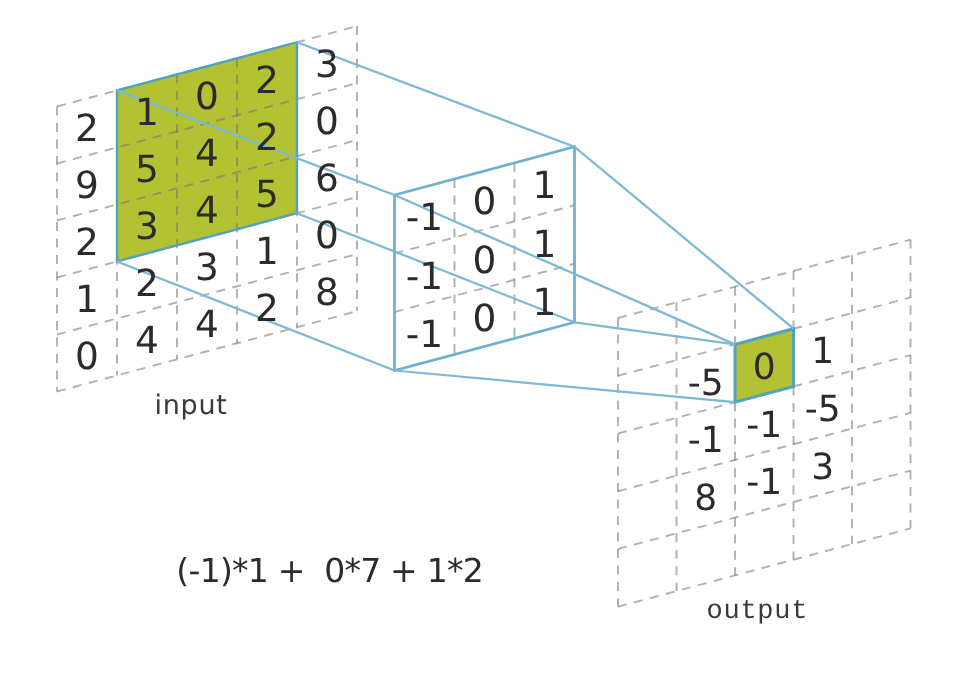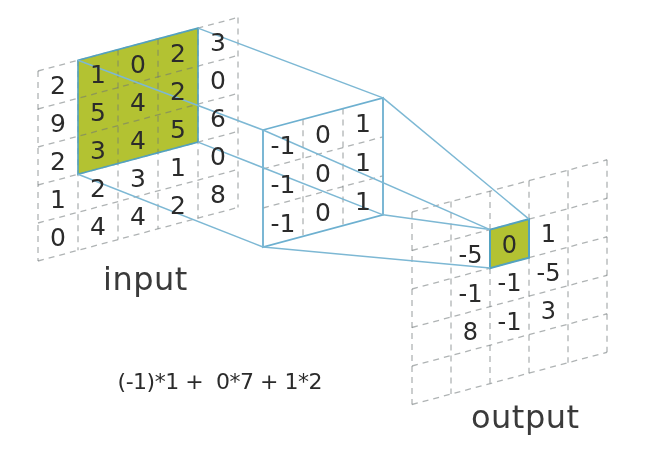--- a/index.html
+++ b/index.html
@@ -8,21 +8,21 @@
     width: 650px;
     height: 464px;
     background: #ffffff;
     overflow: hidden;
     font-family: "DejaVu Sans", "Liberation Sans", sans-serif;
   }
   .canvas svg { position: absolute; left: 0; top: 0; }
   .grid-label {
     position: absolute;
     color: #3a3a3a;
-    font-size: 32px;
+    font-size: 18px;
     letter-spacing: 0.5px;
     white-space: pre;
   }
   .formula-block {
     position: absolute;
     text-align: right;
     color: #2b2b2b;
     font-size: 22px;
     line-height: 33px;
     letter-spacing: -0.5px;
@@ -115,21 +115,21 @@
       <text x="470.5" y="293.5749722427793" text-anchor="middle" dominant-baseline="central" font-size="24" fill="#2b2b2b" font-family="&quot;DejaVu Sans&quot;, sans-serif">-1</text>
       <text x="509.5" y="283.12495373796554" text-anchor="middle" dominant-baseline="central" font-size="24" fill="#2b2b2b" font-family="&quot;DejaVu Sans&quot;, sans-serif">-1</text>
       <text x="548.5" y="272.67493523315176" text-anchor="middle" dominant-baseline="central" font-size="24" fill="#2b2b2b" font-family="&quot;DejaVu Sans&quot;, sans-serif">-5</text>
       <text x="470.5" y="332.0749722427793" text-anchor="middle" dominant-baseline="central" font-size="24" fill="#2b2b2b" font-family="&quot;DejaVu Sans&quot;, sans-serif">8</text>
       <text x="509.5" y="321.62495373796554" text-anchor="middle" dominant-baseline="central" font-size="24" fill="#2b2b2b" font-family="&quot;DejaVu Sans&quot;, sans-serif">-1</text>
       <text x="548.5" y="311.17493523315176" text-anchor="middle" dominant-baseline="central" font-size="24" fill="#2b2b2b" font-family="&quot;DejaVu Sans&quot;, sans-serif">3</text>
     </svg>
 
   <div class="grid-label" style="left:103px; top:260px;">input</div>
 
-  <div class="grid-label" style="left:471px; top:398px;">output</div>
+  <div class="grid-label" style="left:471px; top:398px;font-family:Liberation Mono, monospace;">output</div>
 
   <div class="formula-block" style="right:328px; top:299px;">
     <div>(-1)*1 +  0*7 + 1*2</div>
     
     
     
   </div>
 </div>
 
 </body></html>

